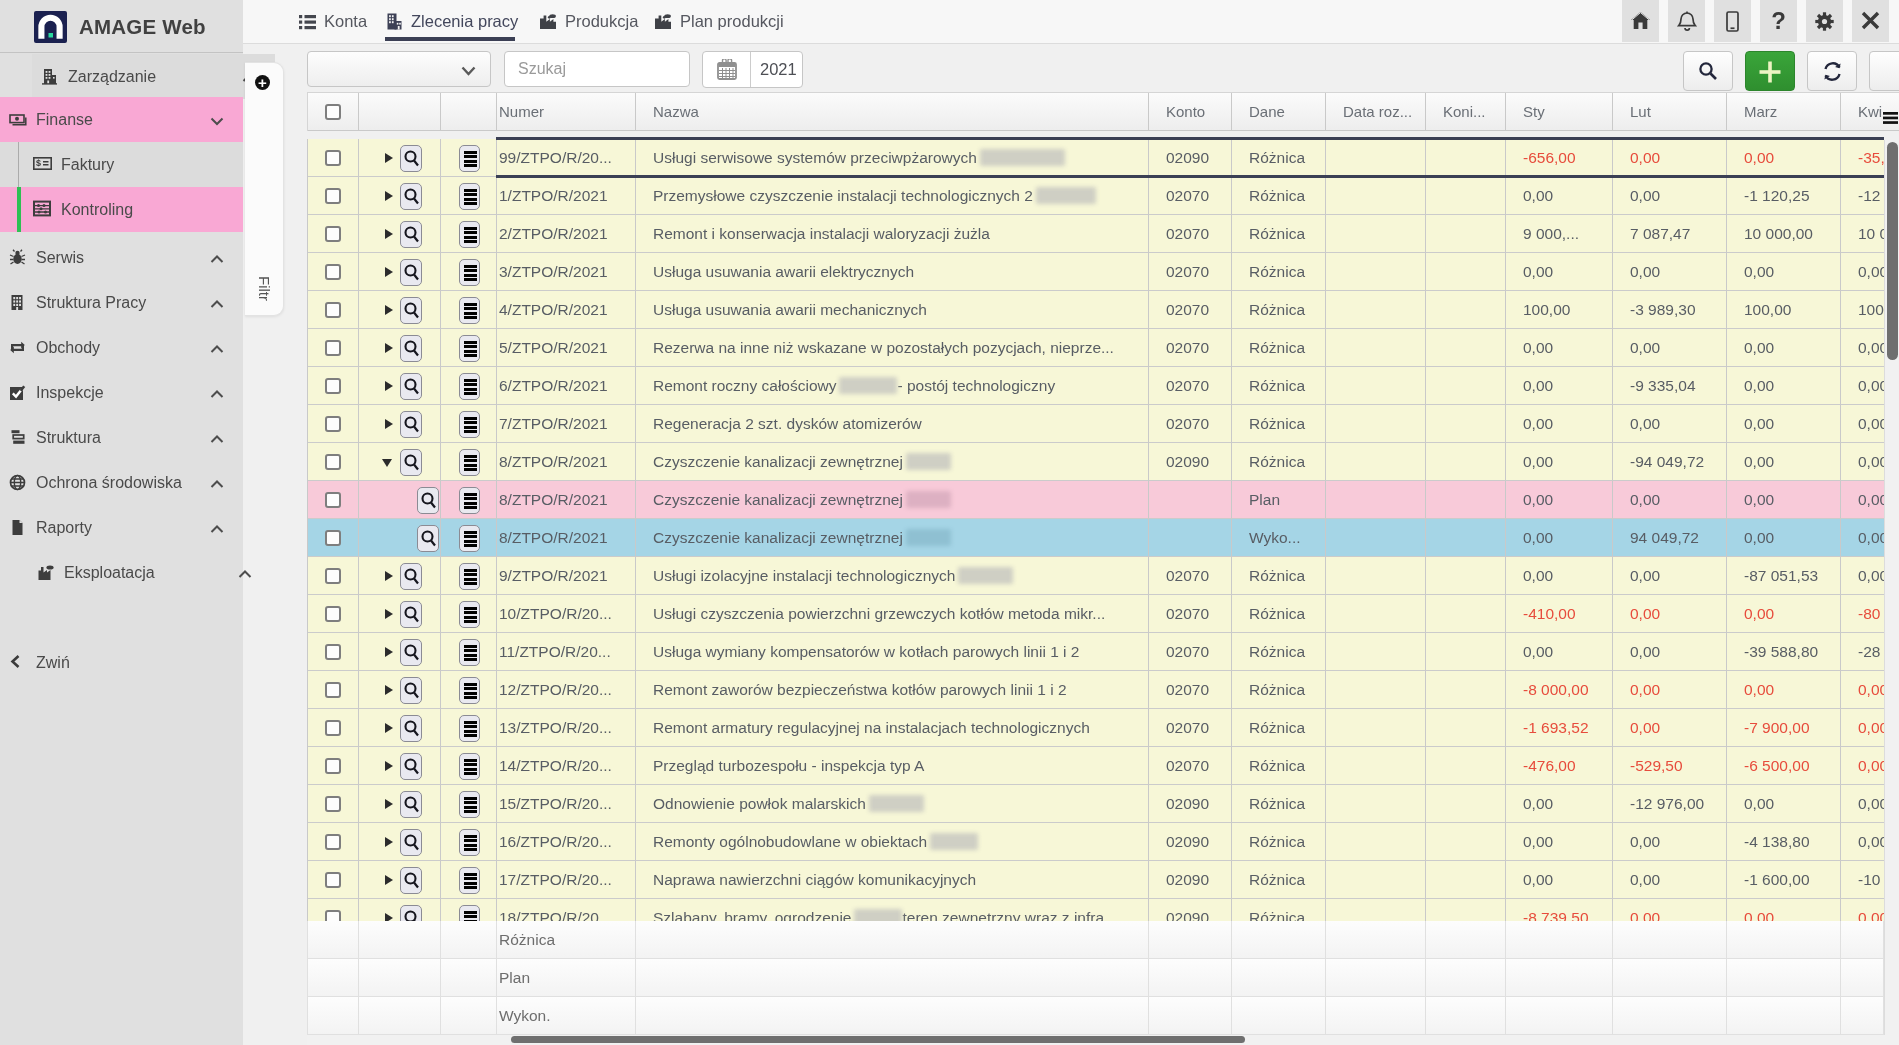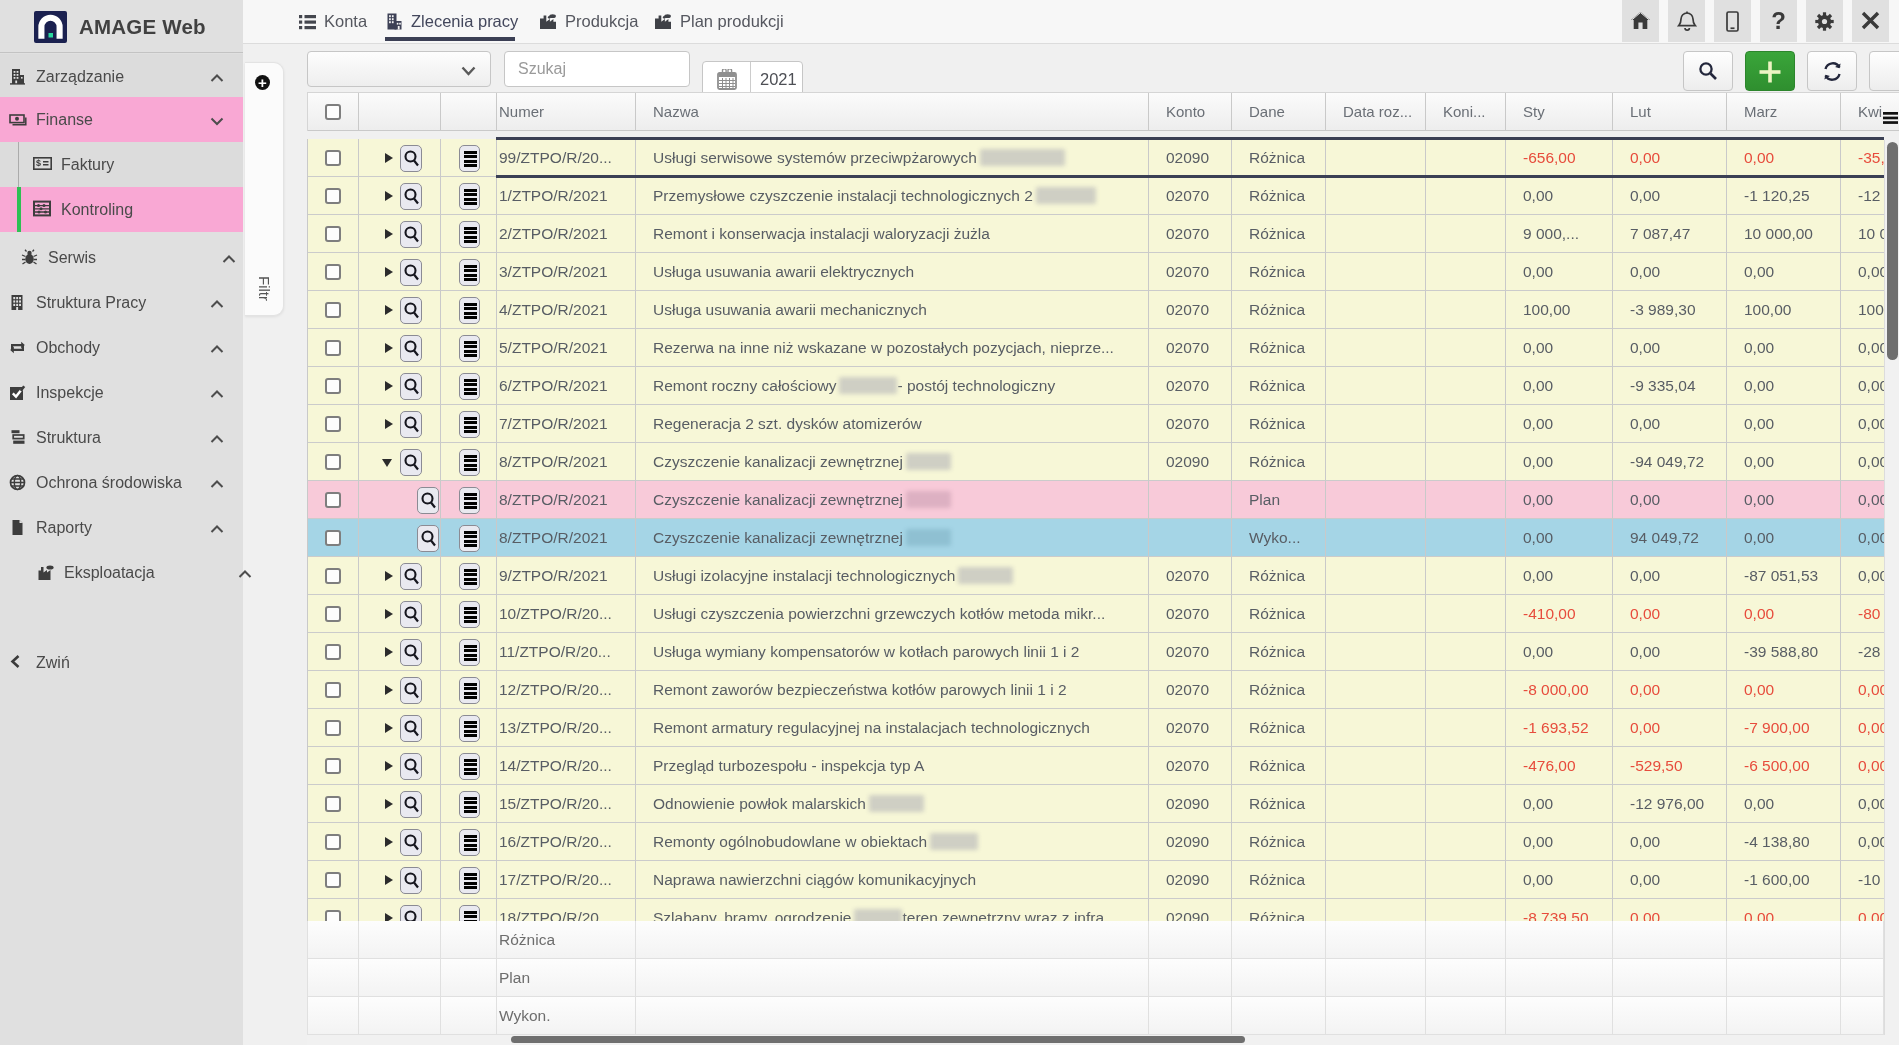--- a/index.html
+++ b/index.html
@@ -22,21 +22,21 @@
 .tab svg{vertical-align:-3px;margin-right:8px}
 .tab.act{color:#43475c}
 #tabul{position:absolute;left:385px;top:37px;width:130px;height:4px;background:#3b3f54}
 .hbtn{position:absolute;top:0;width:37px;height:42px;background:#e0e0e0;text-align:center}
 .hbtn svg{margin-top:11px}
 
 .inp{position:absolute;background:#fff;border:1px solid #c6c6c6;border-radius:4px}
 #sel{left:307px;top:51px;width:184px;height:36px;background:linear-gradient(#fdfdfd,#eee)}
 #sel svg{position:absolute;right:14px;top:14px}
 #srch{left:504px;top:51px;width:186px;height:36px;color:#9a9a9a;font-size:16px;line-height:34px;padding-left:13px}
-#cal{left:702px;top:61px;width:101px;height:37px}
+#cal{left:702px;top:51px;width:101px;height:37px}
 #cal .sep{position:absolute;left:47px;top:0;width:1px;height:35px;background:#ccc}
 #cal svg{position:absolute;left:13px;top:7px}
 #cal .yr{position:absolute;left:57px;top:0;line-height:35px;font-size:16.5px;color:#4d4f55}
 .tbtn{position:absolute;top:51px;width:50px;height:40px;border:1px solid #c6c6c6;border-radius:4px;background:linear-gradient(#fefefe,#ededed);text-align:center}
 .tbtn svg{margin-top:9px}
 #badd{background:linear-gradient(#3aa53a,#2f8f2f);border-color:#2c862c}
 
 #filtr{position:absolute;left:245px;top:62px;width:39px;height:254px;background:#fbfbfb;border:1px solid #e3e3e3;border-left:none;border-radius:0 10px 10px 0;box-shadow:0 1px 3px rgba(0,0,0,.08)}
 #filtr .plus{position:absolute;left:10px;top:12px;width:15px;height:15px;background:#111;border-radius:50%;color:#fff;font-size:15px;font-weight:bold;text-align:center;line-height:15px}
 #filtr .vt{position:absolute;left:11px;top:213px;writing-mode:vertical-rl;font-size:15px;color:#555}
@@ -79,21 +79,21 @@
 </style></head>
 <body>
 <div id="app">
 <div id="sb">
       <div id="sbh"></div>
       <div id="logo"><svg width="33" height="32" viewBox="0 0 33 32">
           <path d="M7.4 27.8 V16 A9.1 9.3 0 0 1 25.6 16 V27.8" fill="none" stroke="#fff" stroke-width="6.1"></path>
           <rect x="14.5" y="22" width="4.5" height="4.5" fill="#2bd99f"></rect>
         </svg></div>
       <div id="sbt">AMAGE Web</div>
-      <div class="mi" style="top:54px;background:#dcdcdc;">
+      <div class="mi" style="top:54px;background:#dcdcdc;margin-left:32px;">
         <svg class="ic" width="17" height="17" viewBox="0 0 17 17">
           <rect x="3" y="1" width="8" height="15" fill="#3d3d3d"></rect>
           <rect x="11" y="7" width="4" height="9" fill="#3d3d3d"></rect>
           <rect x="4.6" y="3" width="1.8" height="1.8" fill="#e0e0e0"></rect>
           <rect x="7.6" y="3" width="1.8" height="1.8" fill="#e0e0e0"></rect>
           <rect x="4.6" y="6" width="1.8" height="1.8" fill="#e0e0e0"></rect>
           <rect x="7.6" y="6" width="1.8" height="1.8" fill="#e0e0e0"></rect>
           <rect x="4.6" y="9" width="1.8" height="1.8" fill="#e0e0e0"></rect>
           <rect x="7.6" y="9" width="1.8" height="1.8" fill="#e0e0e0"></rect>
           <rect x="6.3" y="12.5" width="1.8" height="3.5" fill="#e0e0e0"></rect>
@@ -130,21 +130,21 @@
           <rect x="1" y="1.6" width="16" height="13.8" fill="none" stroke="#3d3d3d" stroke-width="2"></rect>
           <path d="M2 5.6 H16 M2 8.8 H16 M2 12 H16" stroke="#3d3d3d" stroke-width="1.3"></path>
           <circle cx="5.5" cy="5.6" r="1.5" fill="#3d3d3d"></circle>
           <circle cx="11" cy="5.6" r="1.5" fill="#3d3d3d"></circle>
           <circle cx="8" cy="8.8" r="1.5" fill="#3d3d3d"></circle>
           <circle cx="12.5" cy="12" r="1.5" fill="#3d3d3d"></circle>
           <circle cx="6" cy="12" r="1.5" fill="#3d3d3d"></circle>
         </svg>
         <span class="lbl">Kontroling</span>
       </div>
-      <div class="mi" style="top:235px;margin-left:12px;">
+      <div class="mi" style="top:235px;">
         <svg class="ic" width="17" height="17" viewBox="0 0 17 17">
           <ellipse cx="8.5" cy="10" rx="4.2" ry="5" fill="#3d3d3d"></ellipse>
           <circle cx="8.5" cy="4" r="2.2" fill="#3d3d3d"></circle>
           <path d="M5.5 2.5 L4 0.8 M11.5 2.5 L13 0.8 M4.5 7.5 L1 6 M4.5 10.5 H1 M4.5 13 L1.5 15 M12.5 7.5 L16 6 M12.5 10.5 H16 M12.5 13 L15.5 15" stroke="#3d3d3d" stroke-width="1.3" fill="none"></path>
         </svg>
         <span class="lbl">Serwis</span>
         <svg class="car" width="14" height="10" viewBox="0 0 14 10">
           <path d="M1.5 8 L7 2.5 L12.5 8" stroke="#4d4d4d" stroke-width="2" fill="none"></path>
         </svg>
       </div>

